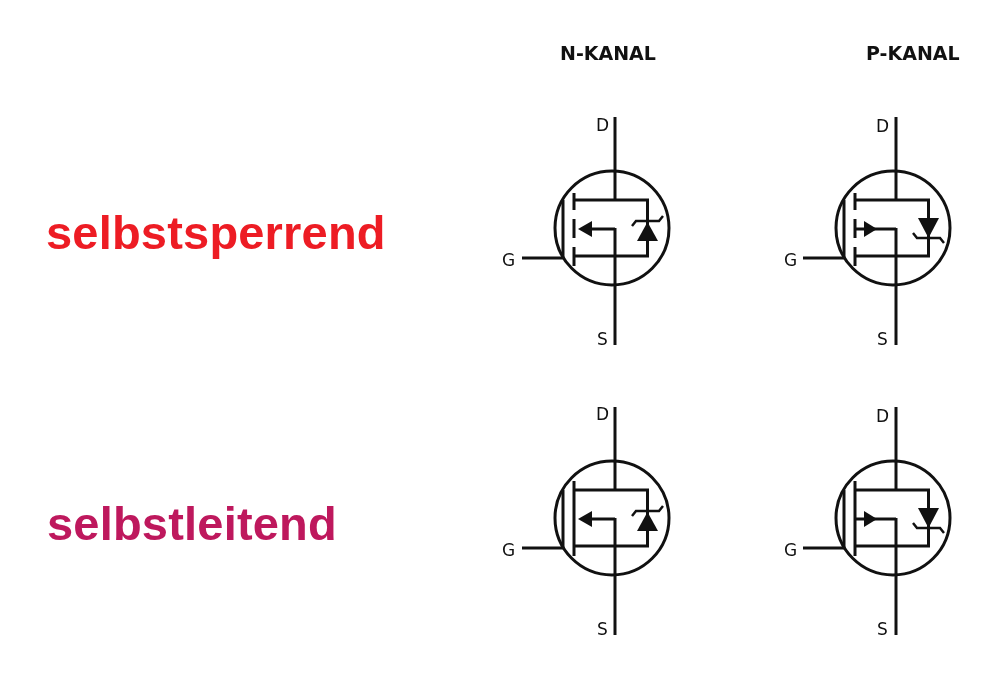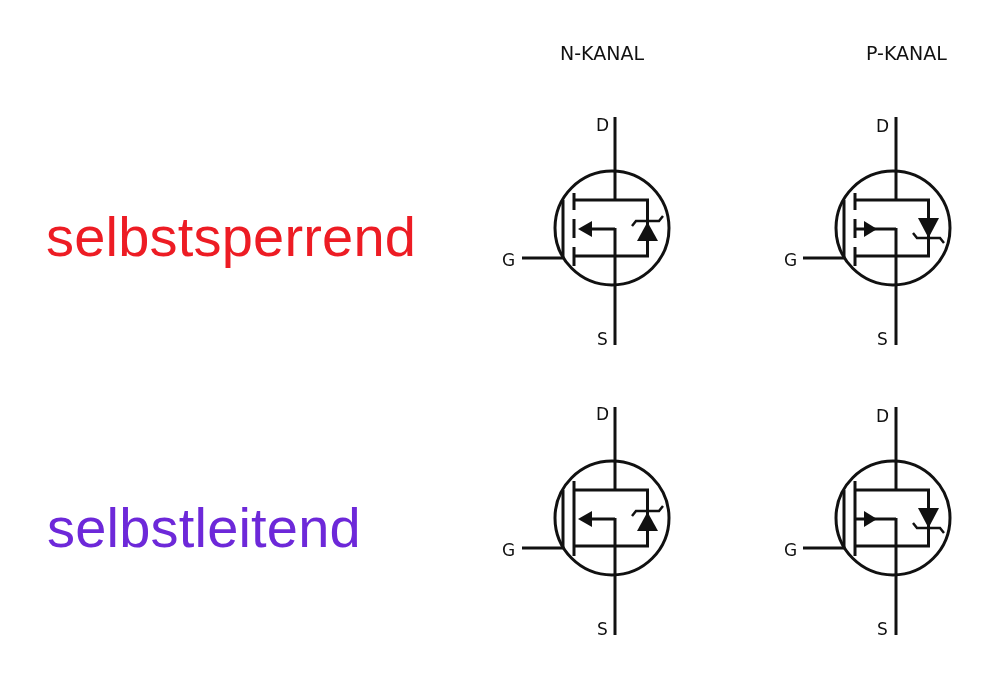--- a/index.html
+++ b/index.html
@@ -1,29 +1,29 @@
 <!DOCTYPE html>
 <html><head>
 <meta charset="utf-8">
 <style>
   html, body { margin: 0; padding: 0; background: #ffffff; }
   body { width: 996px; height: 682px; position: relative; overflow: hidden; font-family: "Liberation Sans", sans-serif; }
-  .row-label { position: absolute; font-family: "Liberation Sans", sans-serif; font-weight: normal; font-size: 56px; letter-spacing: 0.2px; line-height: 1; }
-  .col-header { position: absolute; font-family: "DejaVu Sans", sans-serif; font-weight: normal; font-size: 19px; color: #111111; line-height: 1; }
+  .row-label { position: absolute; font-family: "Liberation Sans", sans-serif; font-weight: bold; font-size: 47px; letter-spacing: 0.2px; line-height: 1; }
+  .col-header { position: absolute; font-family: "DejaVu Sans", sans-serif; font-weight: bold; font-size: 19px; color: #111111; line-height: 1; }
   svg.symbols { position: absolute; left: 0; top: 0; }
   .pin-label { font-family: "DejaVu Sans", sans-serif; font-size: 17px; fill: #111111; }
 </style>
 </head>
 <body>
 
 <div class="col-header" style="left:560px; top:44px;">N-KANAL</div>
 <div class="col-header" style="left:866px; top:44px;">P-KANAL</div>
 
 <div class="row-label" style="left:46px; top:209px; color:#ed1c24;">selbstsperrend</div>
-<div class="row-label" style="left:47px; top:500px; color:#6d28d9;">selbstleitend</div>
+<div class="row-label" style="left:47px; top:500px; color:#be185d;">selbstleitend</div>
 
 <svg class="symbols" width="996" height="682" viewBox="0 0 996 682" xmlns="http://www.w3.org/2000/svg">
   <defs>
 
     <g id="frame" stroke="#111" stroke-width="3" fill="none">
       <line x1="615" y1="117" x2="615" y2="201"></line>
       <circle cx="612" cy="228" r="57"></circle>
       <line x1="563" y1="200" x2="563" y2="258"></line>
       <line x1="522" y1="258" x2="564" y2="258"></line>
       <line x1="573" y1="200" x2="649" y2="200"></line>

